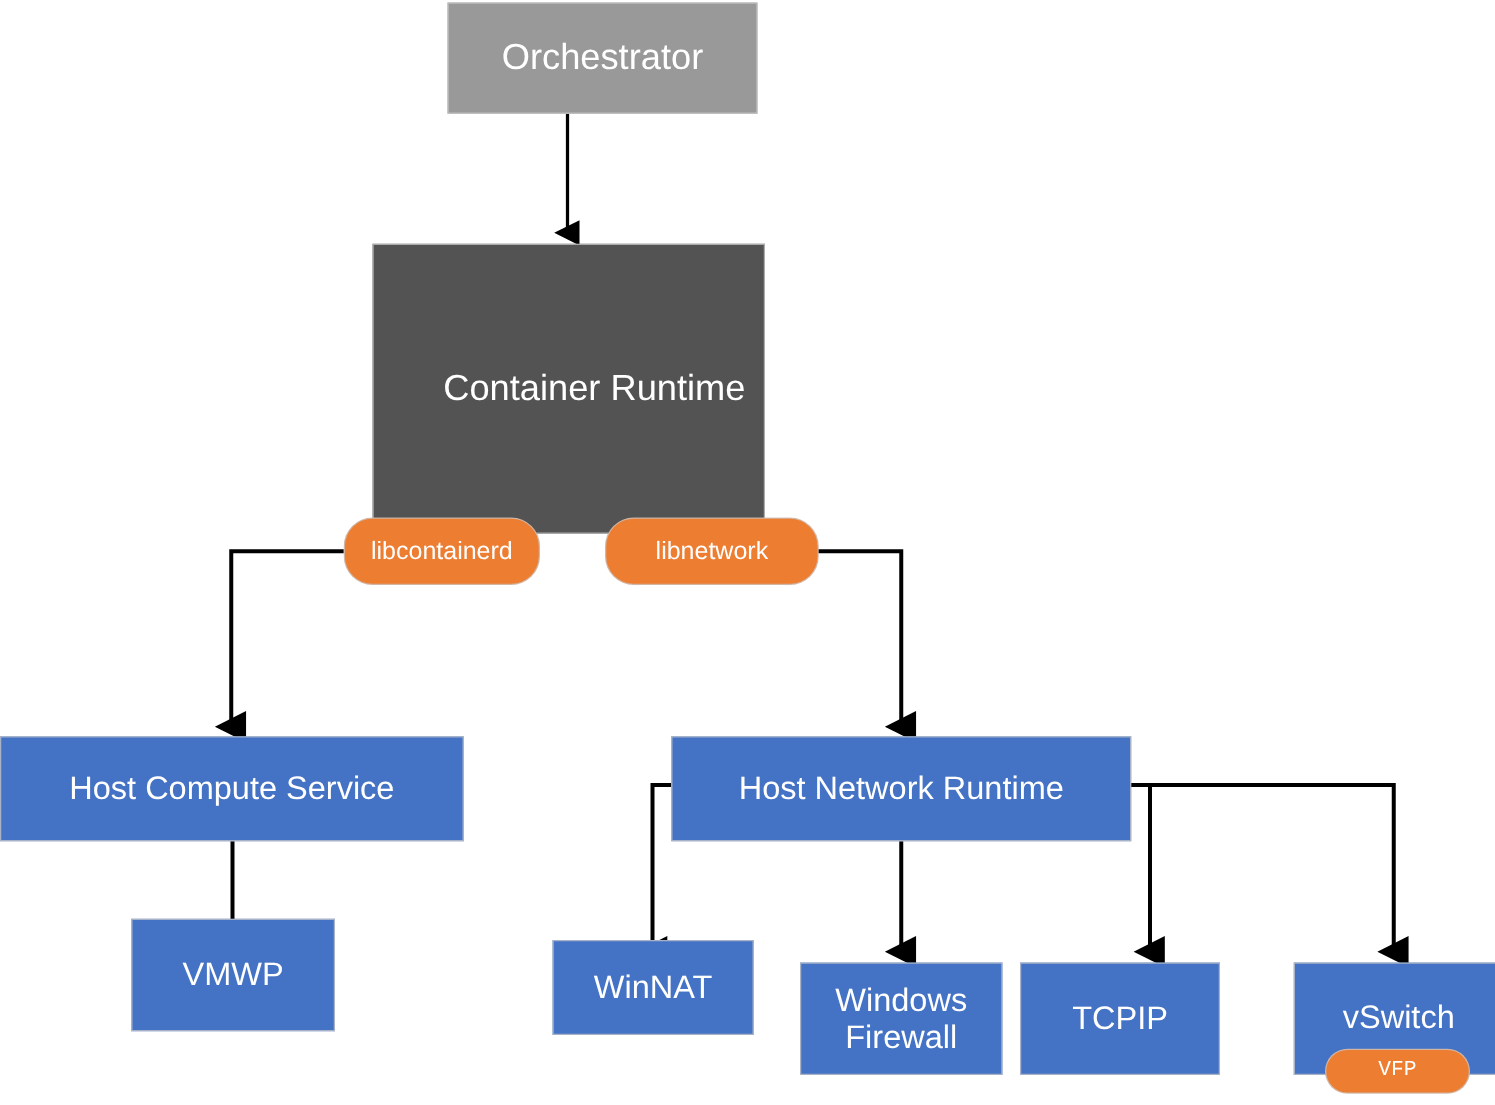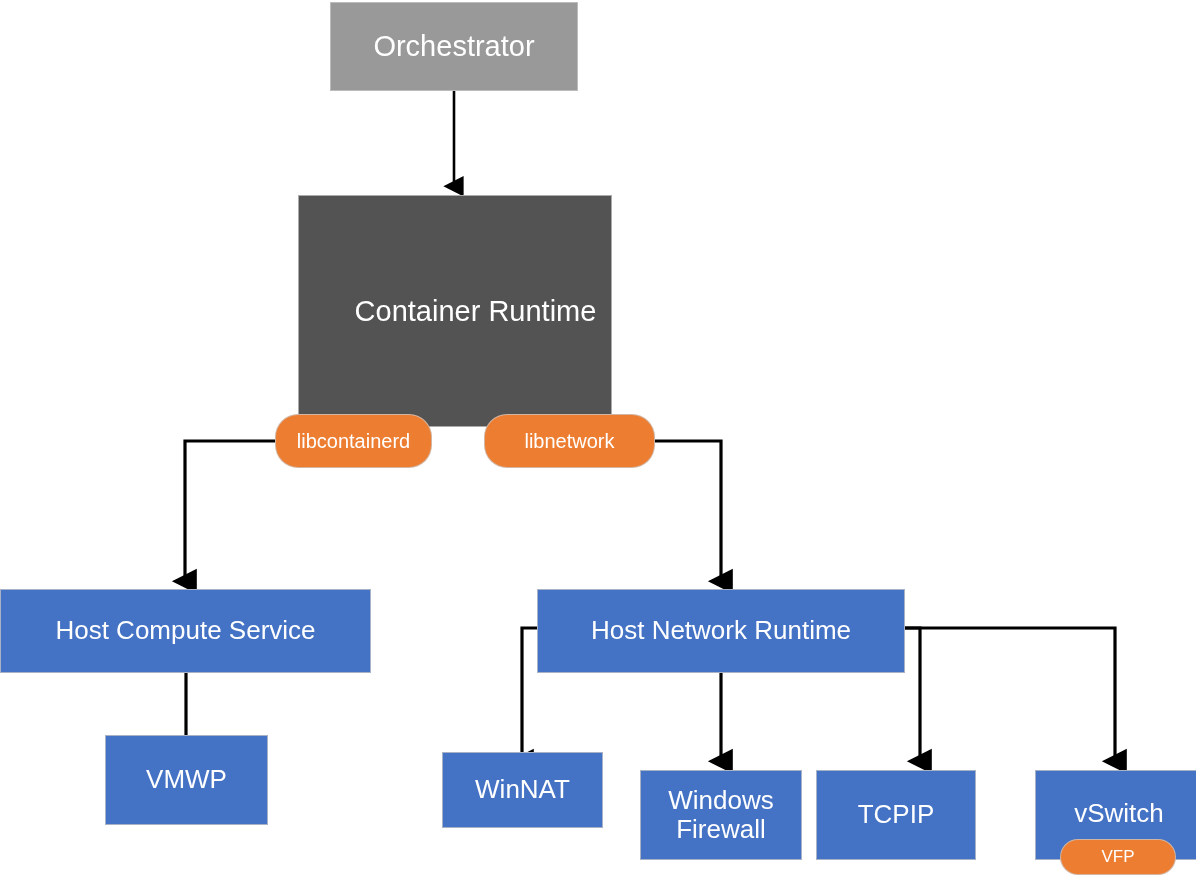--- a/index.html
+++ b/index.html
@@ -35,26 +35,26 @@
     display: block;
     width: 100%;
     padding: 0 6px;
     box-sizing: border-box;
   }
   .node.gray      { background: #999999; }
   .node.darkgray  { background: #535353; }
   .node.blue      { background: #4472C4; }
   .node.orange    { background: #ED7D31; border-radius: 23px; }
 
-  .fs-orchestrator { font-size: 29px; }
+  .fs-orchestrator { font-size: 29px; margin-left: 28px; }
   .fs-runtime      { font-size: 29px; }
   .fs-service      { font-size: 26px; }
   .fs-leaf         { font-size: 26px; }
   .fs-badge        { font-size: 20px; }
-  .fs-vfp          { font-size: 17px; }
+  .fs-vfp          { font-size: 17px; font-family: Liberation Mono, monospace; }
 
   
   #connectors {
     position: absolute;
     left: 0;
     top: 0;
     width: 1196px;
     height: 884px;
     z-index: 2;
     pointer-events: none;

